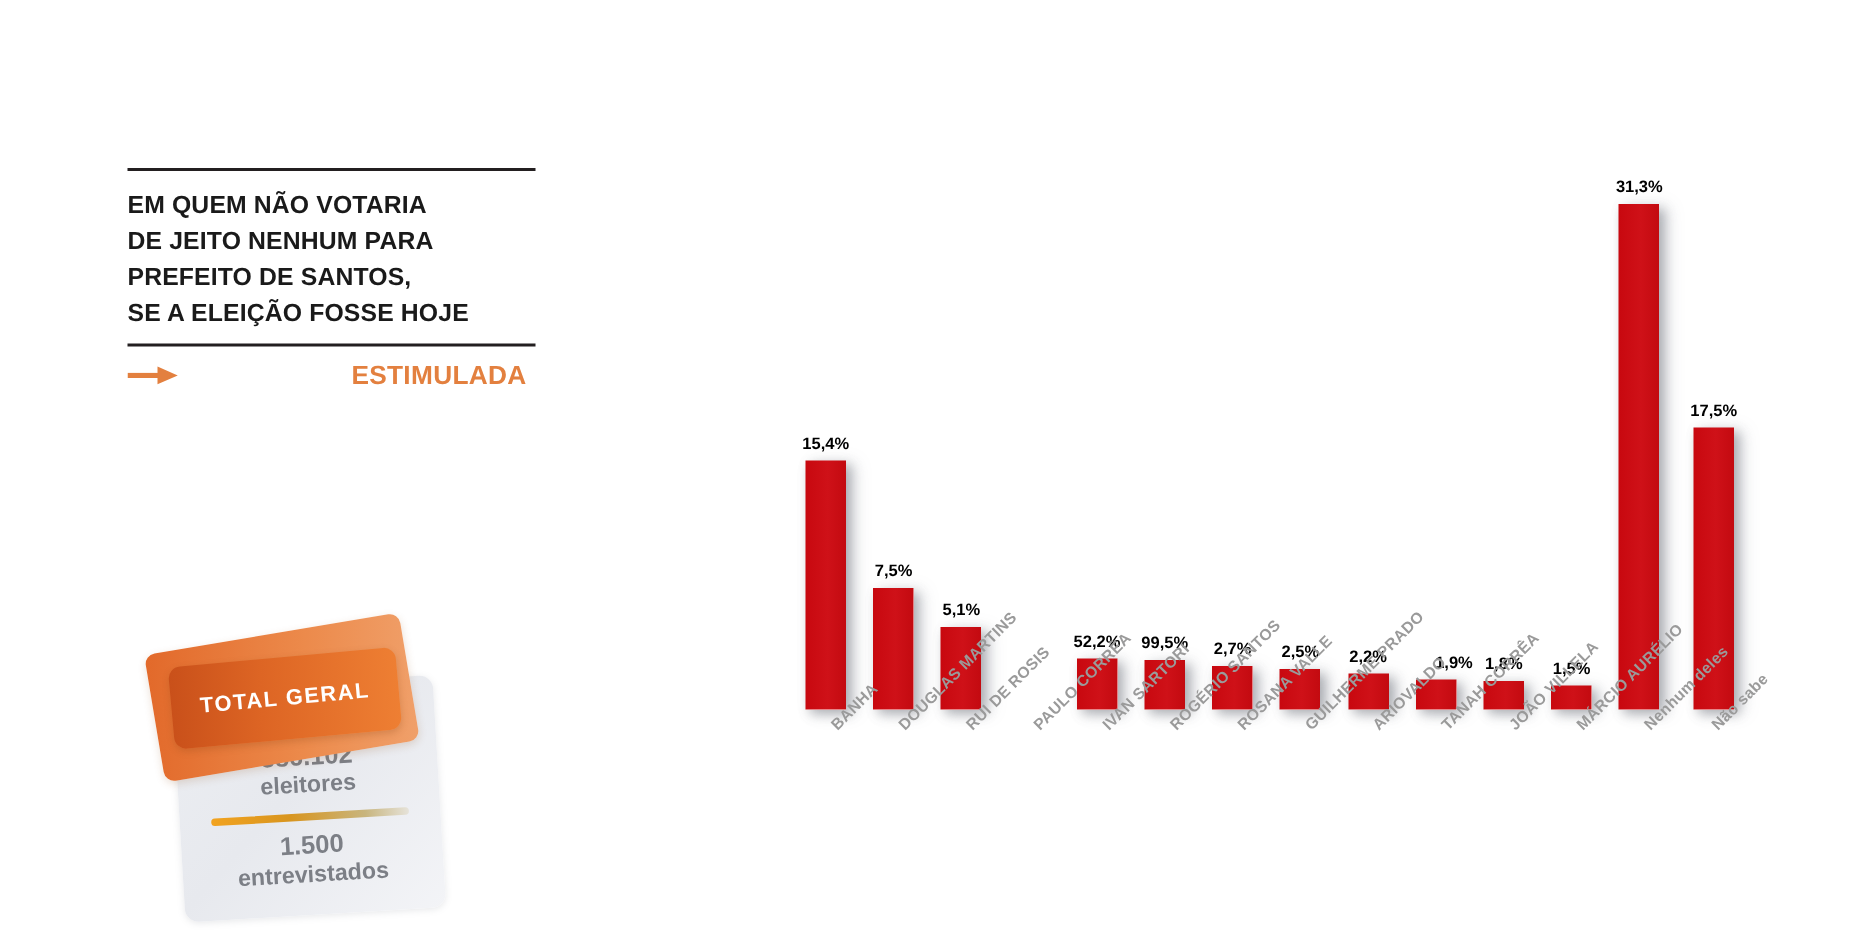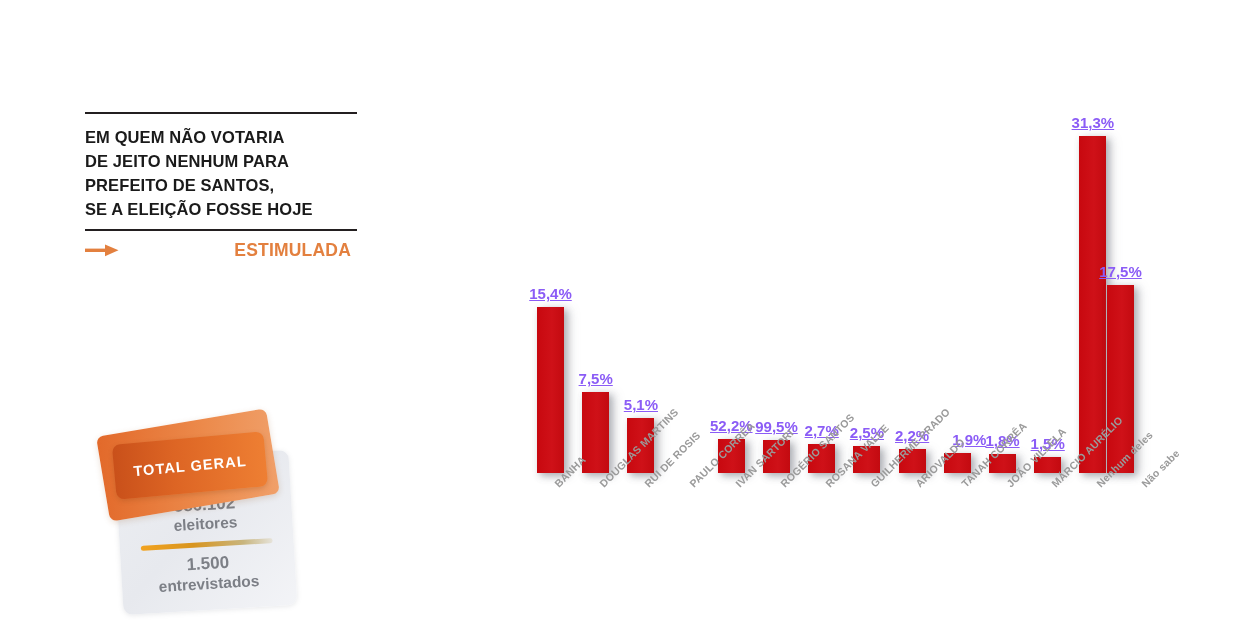--- a/index.html
+++ b/index.html
@@ -179,24 +179,23 @@
     width: 27px;
     background: linear-gradient(90deg, #C8080F 0%, #CF1118 55%, #C30A10 100%);
     box-shadow: 3px 3px 7px rgba(90,95,105,0.42),
                 6px 2px 11px rgba(120,125,135,0.22);
   }
   .bar-value {
     position: absolute;
     left: 50%;
     transform: translateX(-50%);
     white-space: nowrap;
-    font-size: 15px;
-    font-weight: bold;
-    color: #8b5cf6;
-    text-decoration: underline;
+    font-size: 11px;
+    font-weight: bold;
+    color: #000000;
   }
   .bar-label {
     position: absolute;
     top: 0;
     left: 0;
     white-space: nowrap;
     font-size: 10.5px;
     font-weight: bold;
     color: #9a9a9a;
     transform-origin: left top;
@@ -295,21 +294,21 @@
         <div class="bar-value" style="bottom: 24.3636px;">1,8%</div>
       </div>
       <div class="bar-slot" style="left: 534.2px; height: 383px;">
         <div class="bar" title="MÁRCIO AURÉLIO — 1,5%" style="height: 16.1364px;"></div>
         <div class="bar-value" style="bottom: 21.1364px;">1,5%</div>
       </div>
       <div class="bar-slot" style="left: 579.4px; height: 383px;">
         <div class="bar" title="Nenhum deles — 31,3%" style="height: 336.712px;"></div>
         <div class="bar-value" style="bottom: 341.712px;">31,3%</div>
       </div>
-      <div class="bar-slot" style="left: 607px; height: 383px;">
+      <div class="bar-slot" style="left: 629px; height: 383px;">
         <div class="bar" title="Não sabe — 17,5%" style="height: 188.258px;"></div>
         <div class="bar-value" style="bottom: 193.258px;">17,5%</div>
       </div>
     </div>
   <div id="axis-labels">
       <div class="bar-label" style="left: 51.85px; top: 8px;">BANHA</div>
       <div class="bar-label" style="left: 97.05px; top: 8px;">DOUGLAS MARTINS</div>
       <div class="bar-label" style="left: 142.25px; top: 8px;">RUI DE ROSIS</div>
       <div class="bar-label" style="left: 187.45px; top: 8px;">PAULO CORRÊA</div>
       <div class="bar-label" style="left: 232.65px; top: 8px;">IVAN SARTORI</div>

